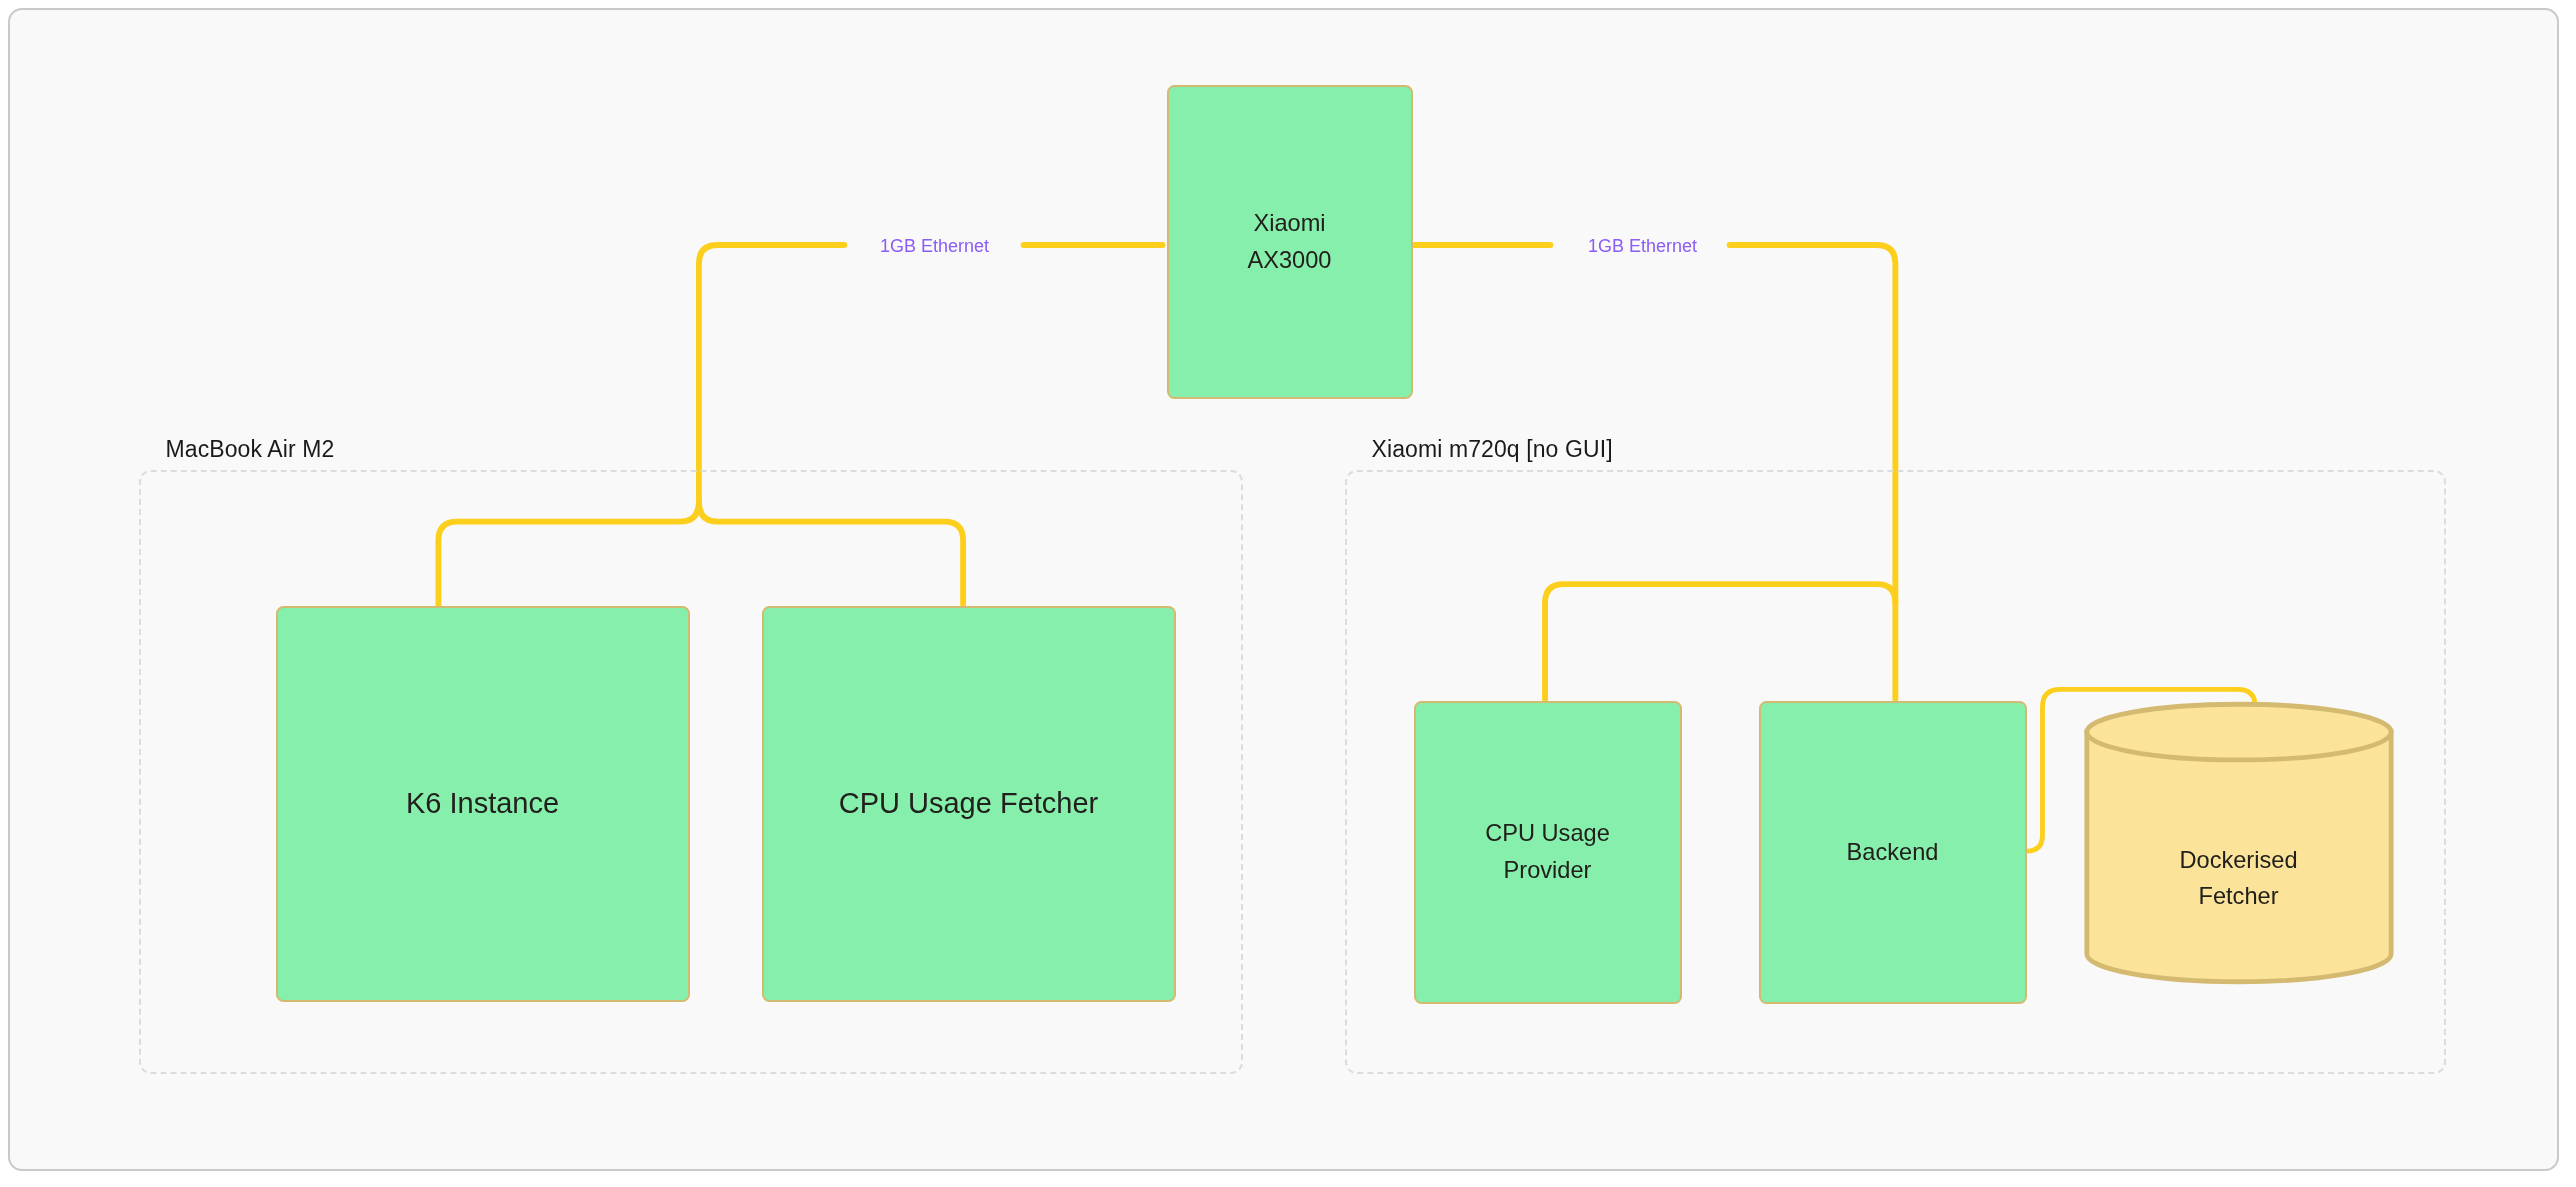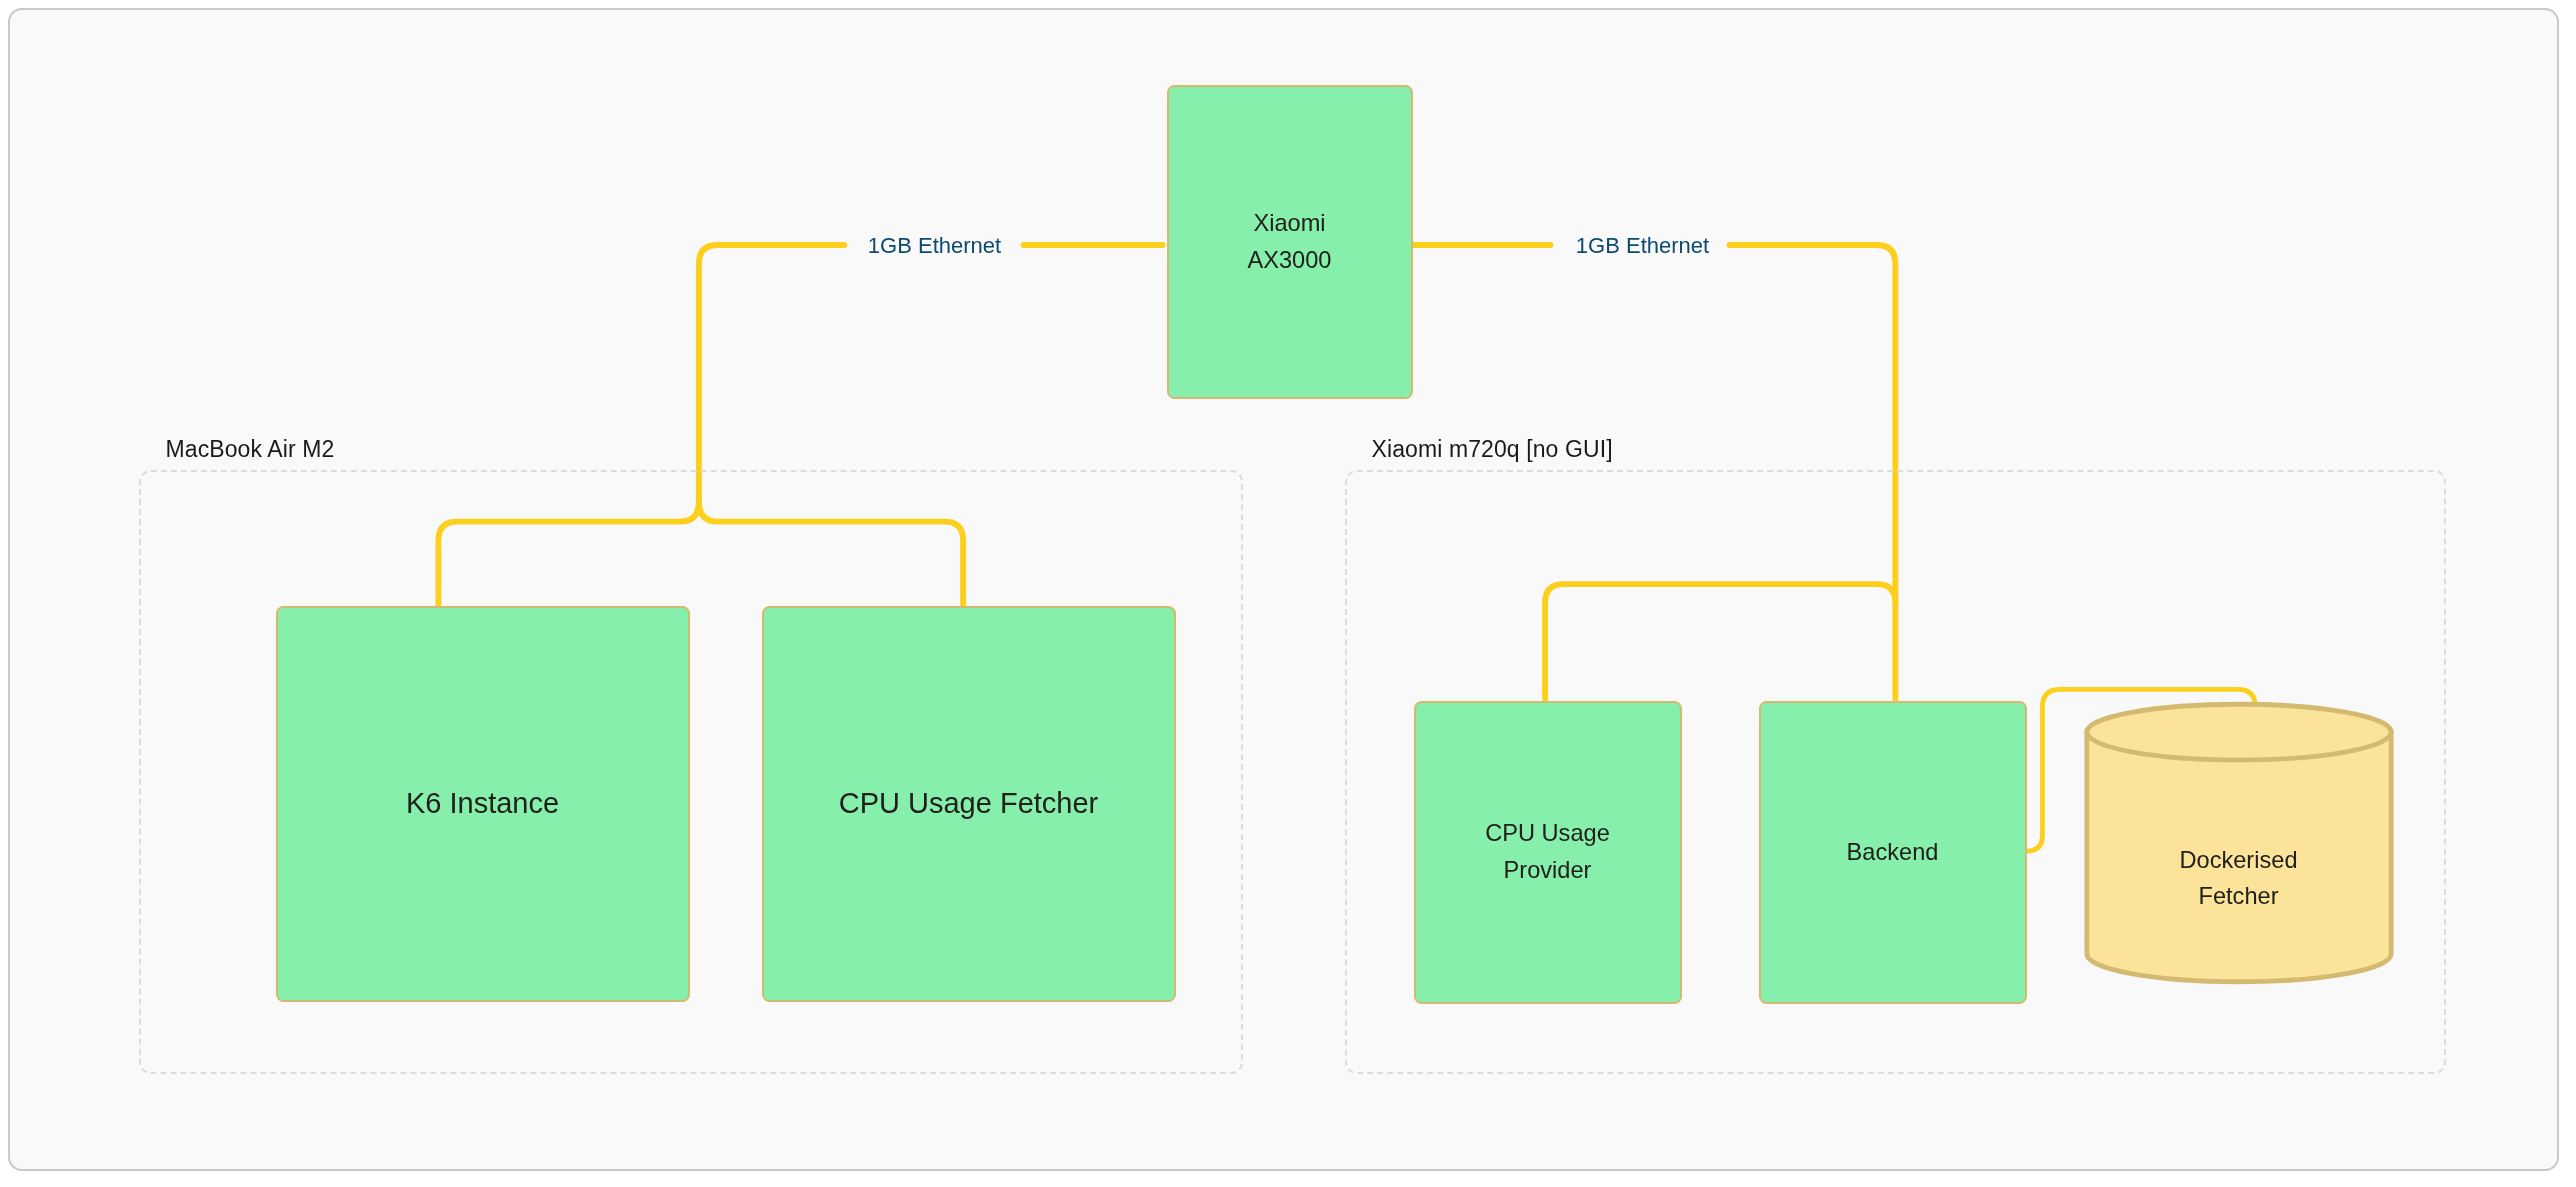--- a/index.html
+++ b/index.html
@@ -92,22 +92,22 @@
     text-align: center;
     font-size: 23.6px;
     color: #21201c;
     line-height: 1.55;
     pointer-events: none;
   }
 
   
   .edge-label {
     position: absolute;
-    font-size: 22px;
-    color: #0c4a6e;
+    font-size: 18px;
+    color: #8b5cf6;
     white-space: nowrap;
     background: #f9f9f9;
     padding: 0 8.6px;
     transform: translate(-50%, -50%);
   }
 </style>
 </head>
 <body>
 
 <div id="canvas">

